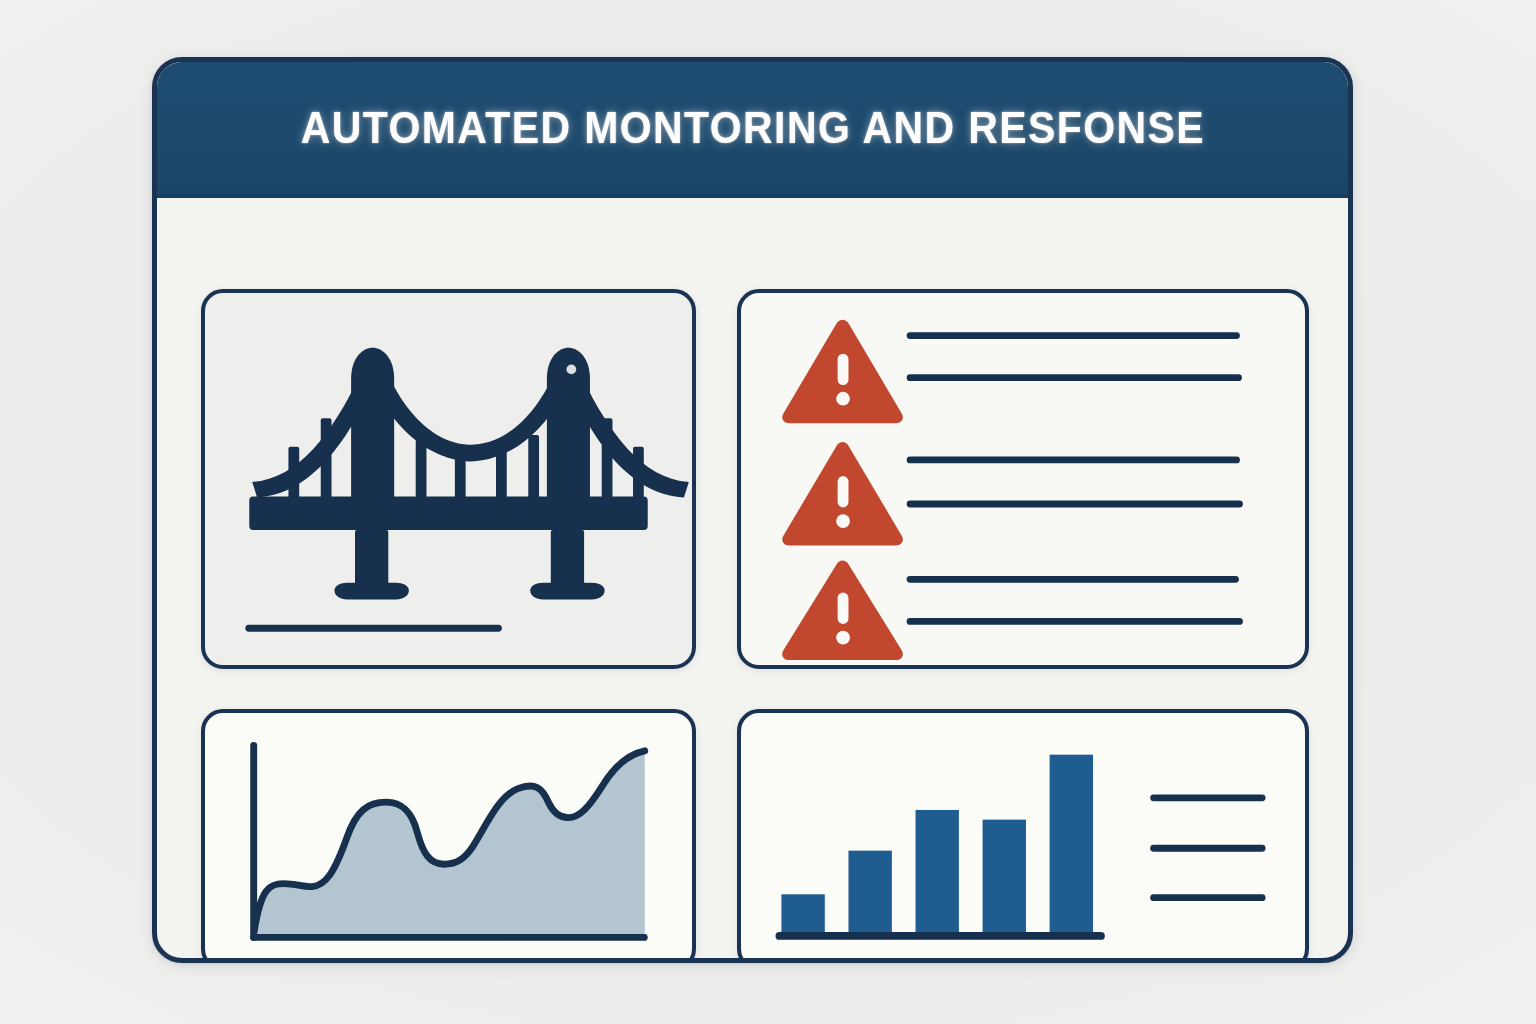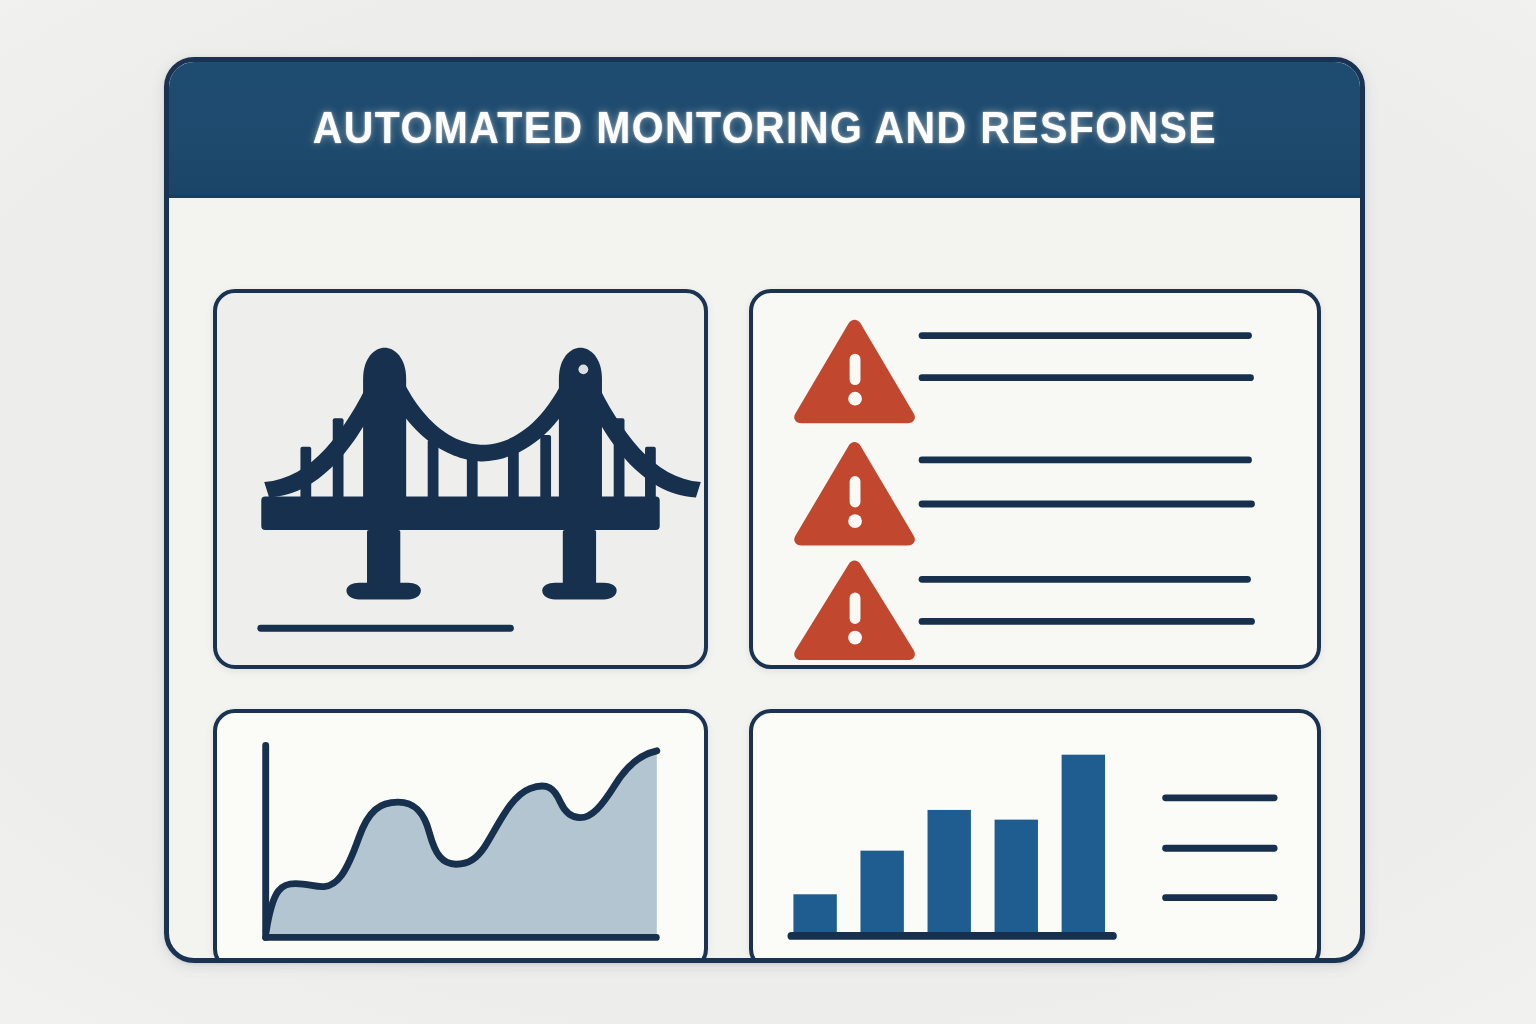--- a/index.html
+++ b/index.html
@@ -26,21 +26,21 @@
     position: absolute;
     left: 0; top: 0;
     width: 1536px; height: 1024px;
     background: radial-gradient(ellipse 120% 110% at 50% 48%,
                  #ececeb 0%, #ededec 45%, #f3f3f1 72%, #fbfbfa 88%, #ffffff 100%);
   }
 
   
   #dashboard-card {
     position: absolute;
-    left: 164px;
+    left: 152px;
     top: 57px;
     width: 1201px;
     height: 906px;
     box-sizing: border-box;
     border: 5px solid #1b3352;
     border-radius: 30px;
     background: #f3f3f0;
     overflow: hidden;
     box-shadow: 0 3px 14px rgba(90, 95, 105, 0.16),
                 0 1px 3px rgba(80, 85, 95, 0.12);

